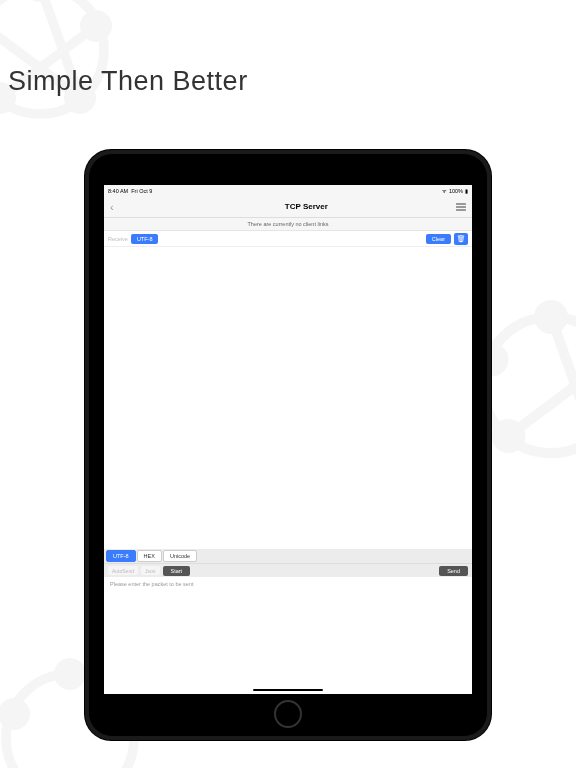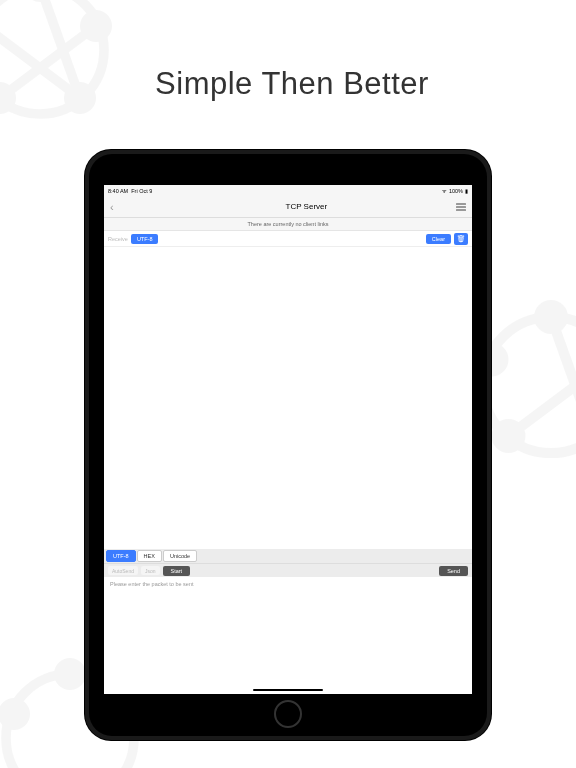--- a/index.html
+++ b/index.html
@@ -5,36 +5,36 @@
 *{margin:0;padding:0;box-sizing:border-box;}
 body{width:576px;height:768px;background:#fff;position:relative;overflow:hidden;font-family:-apple-system,Helvetica,Arial,sans-serif;}
 
 
 .bg-icon{position:absolute;opacity:0.08;}
 .bg-icon svg{stroke:#888;fill:none;stroke-width:6;}
 .bg-icon.top{top:-30px;left:-40px;width:160px;height:160px;}
 .bg-icon.mid{top:300px;right:-60px;width:170px;height:170px;}
 .bg-icon.bot{bottom:-50px;left:-10px;width:160px;height:160px;}
 
-.headline{position:absolute;top:66px;left:8px;right:0;text-align:center;font-size:31px;color:#333;font-weight:400;letter-spacing:0.5px;}
+.headline{position:absolute;top:66px;left:8px;right:0;text-align:left;font-size:27px;color:#333;font-weight:400;letter-spacing:0.5px;}
 
 
 .tablet{position:absolute;top:150px;left:85px;width:406px;height:590px;background:#1a1a1a;border-radius:26px;padding:4px;box-shadow:0 0 0 1px #000;}
 .tablet-inner{width:100%;height:100%;background:#000;border-radius:23px;position:relative;}
 .home-btn{position:absolute;bottom:8px;left:50%;transform:translateX(-50%);width:28px;height:28px;border:2px solid #333;border-radius:50%;}
 .screen{position:absolute;top:31px;left:15px;right:15px;bottom:42px;background:#fff;overflow:hidden;}
 
 
 .statusbar{height:11px;display:flex;align-items:center;justify-content:space-between;padding:0 4px;font-size:5.5px;color:#000;background:#f6f6f6;}
 .statusbar .right{display:flex;gap:2px;align-items:center;}
 
 
 .nav{height:22px;background:#f6f6f6;display:flex;align-items:center;justify-content:space-between;padding:0 6px;border-bottom:1px solid #ddd;}
 .back{font-size:11px;color:#999;}
-.title{font-size:8px;font-weight:400;color:#000;margin-left:43px;}
+.title{font-size:8px;font-weight:700;color:#000;margin-left:43px;}
 .menu-ic{width:10px;height:10px;display:flex;flex-direction:column;gap:1px;justify-content:center;}
 .menu-ic span{height:2px;background:#999;border-radius:0.5px;}
 
 .subbar{height:13px;background:#f6f6f6;text-align:center;font-size:5.5px;color:#666;line-height:13px;border-bottom:1px solid #e5e5e5;}
 
 
 .recv-row{height:16px;display:flex;align-items:center;padding:0 4px;gap:3px;border-bottom:1px solid #eee;}
 .recv-label{font-size:5.5px;color:#bbb;}
 .pill{background:#3B7CFF;color:#fff;font-size:5.5px;padding:2px 6px;border-radius:2px;}
 .spacer{flex:1;}

